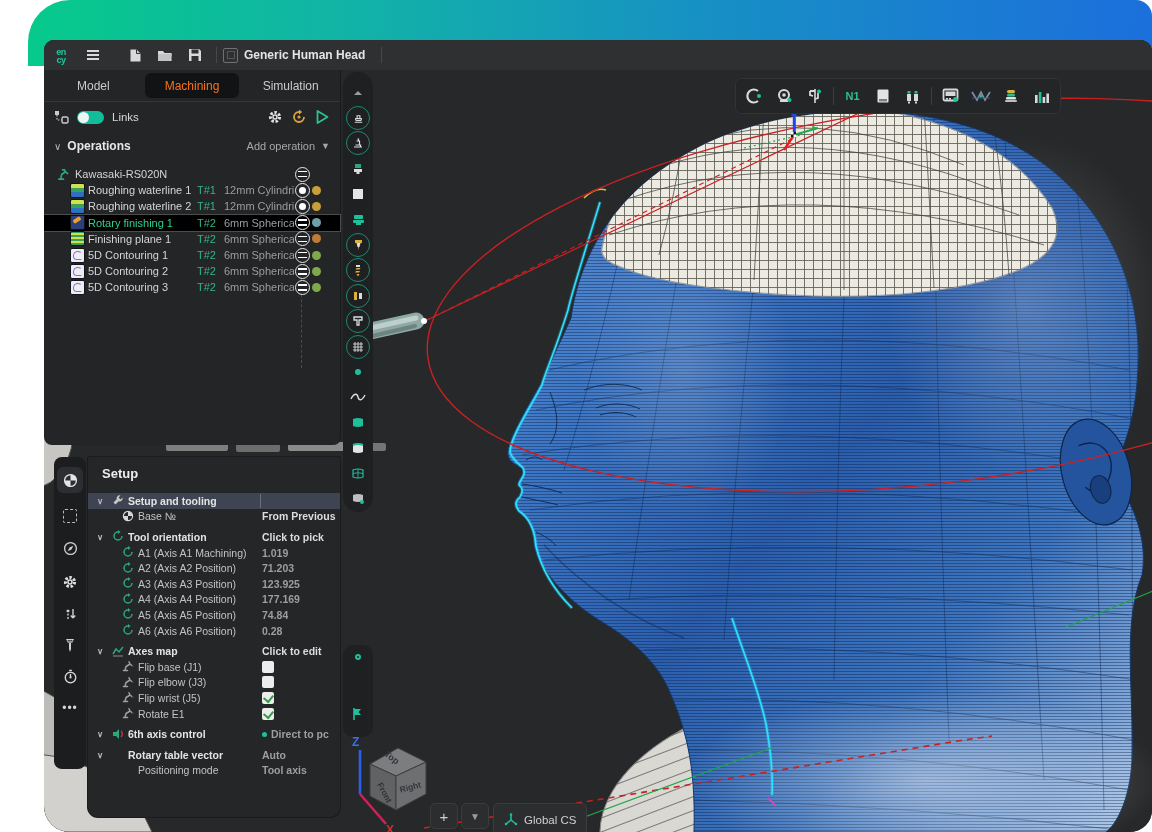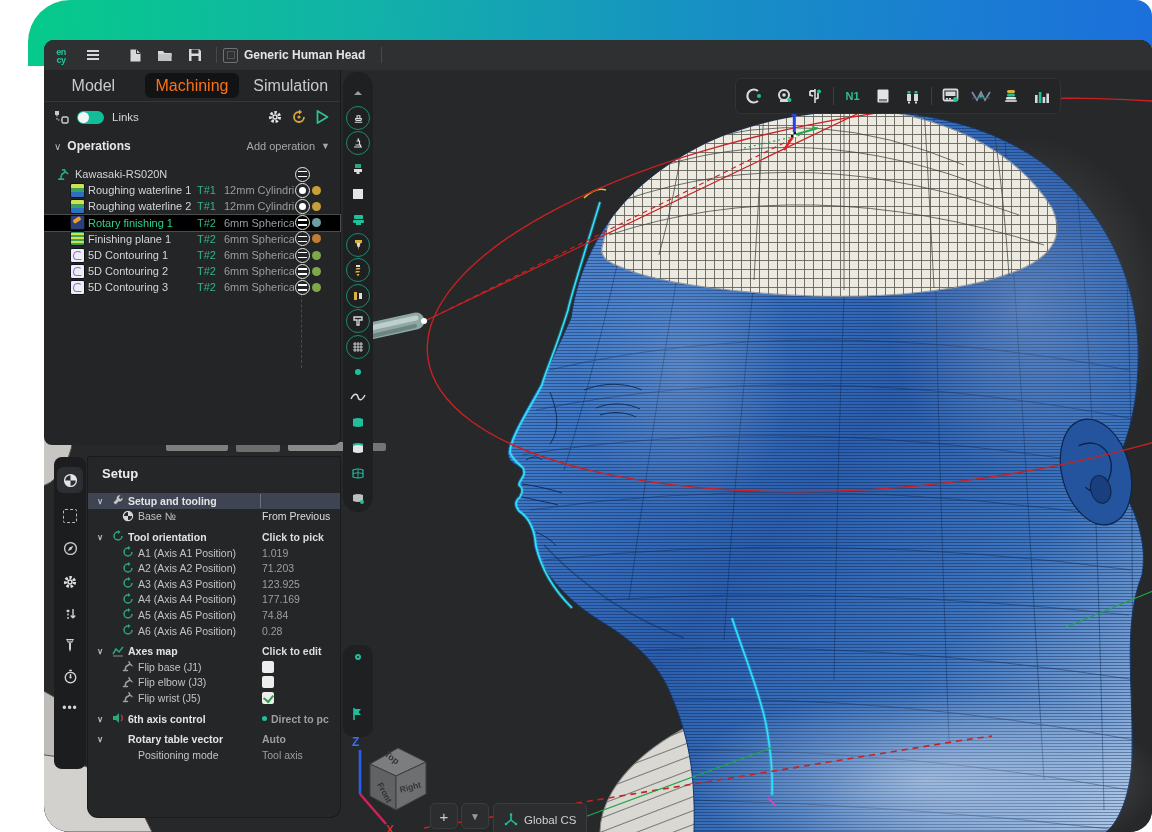--- a/index.html
+++ b/index.html
@@ -16,21 +16,21 @@
   .tb-logo span{display:block;font-size:9px;font-weight:bold;color:#1ec9a0;letter-spacing:-.5px;}
   .tb-btn{width:30px;height:24px;display:flex;align-items:center;justify-content:center;border-radius:4px;}
   .tb-div{width:1px;height:16px;background:#46484a;margin:0 6px;}
   .tb-title{font-size:12px;font-weight:bold;color:#e3e4e5;margin-left:6px;}
   .cbx{width:13px;height:13px;border:1.5px solid #6f7173;border-radius:2px;position:relative;}
   .cbx::after{content:'';position:absolute;inset:2.5px;border:1px solid #55585a;}
 
   
   .ops-panel{position:absolute;left:0;top:30px;width:296px;height:375px;background:#232527;z-index:20;border-right:1px solid #18191b;border-radius:0 0 8px 8px;}
   .tabbar{display:flex;height:31px;border-bottom:1px solid #35373a;align-items:stretch;}
-  .tab{flex:1;display:flex;align-items:center;justify-content:center;font-size:16px;color:#c9cacc;margin:3px 2px;border-radius:6px;}
+  .tab{flex:1;display:flex;align-items:center;justify-content:center;font-size:12px;color:#c9cacc;margin:3px 2px;border-radius:6px;}
   .tab.active{background:#121315;color:#f97316;}
   .links-row{height:30px;display:flex;align-items:center;padding:0 10px;gap:8px;}
   .toggle{width:27px;height:13px;border-radius:7px;background:#14bd9a;position:relative;}
   .toggle::after{content:'';position:absolute;left:1px;top:1px;width:11px;height:11px;border-radius:50%;background:#f2f3f4;}
   .links-label{font-size:11.5px;color:#d6d7d8;flex:0 0 auto;}
   .links-spacer{flex:1;}
   .ops-head{height:28px;display:flex;align-items:center;padding:0 10px;}
   .chev{color:#b9babc;font-size:10px;margin-right:6px;}
   .ops-title{font-size:12px;font-weight:bold;color:#e6e7e8;}
   .add-op{margin-left:auto;font-size:11px;color:#a7a8aa;}
@@ -71,21 +71,21 @@
   .su-title{font-size:13px;font-weight:bold;color:#eceded;padding:9px 0 7px 14px;}
   .su-row{position:relative;height:15.6px;display:flex;align-items:center;font-size:10.5px;color:#c2c3c5;}
   .su-row.section{margin-top:5px;font-weight:bold;color:#e2e3e4;}
   .su-row.hl{background:#3e4452;}
   .su-row.hl::after{content:'';position:absolute;left:172px;top:1px;bottom:1px;width:1px;background:#6a7080;}
   .su-chev{position:absolute;left:9px;font-size:8.5px;color:#b5b6b8;}
   .su-icon{position:absolute;left:24px;width:13px;height:13px;}
   .su-row.item .su-icon{left:34px;}
   .su-label{position:absolute;white-space:nowrap;left:40px;}
   .su-row.item .su-label{left:50px;}
-  .su-value{position:absolute;left:174px;display:flex;align-items:center;gap:4px;white-space:nowrap;color:#9d9ea0;max-width:76px;overflow:hidden;}
+  .su-value{position:absolute;left:174px;display:flex;align-items:center;gap:4px;white-space:nowrap;color:#9d9ea0;max-width:76px;overflow:hidden;font-weight:bold;}
   .su-value.white{color:#dcdddf;}
   .bullet{width:5px;height:5px;border-radius:50%;background:#1fbf9c;display:none;}
   .su-row .bullet.show{display:block;}
   .su-cb{display:none;width:12px;height:12px;background:#eceded;border-radius:2px;position:relative;}
   .su-cb.show{display:block;}
   .su-cb[data-checked="true"]::after{content:'';position:absolute;left:2.5px;top:1.5px;width:5px;height:7px;border:solid #2f9e44;border-width:0 2px 2px 0;transform:rotate(40deg);}
 
   
   .vp-left{position:absolute;left:299px;top:32px;width:30px;height:440px;background:#1e2022;border-radius:15px;z-index:15;display:flex;flex-direction:column;align-items:center;padding-top:8px;box-sizing:border-box;}
   .vt-item{height:25.4px;display:flex;align-items:center;justify-content:center;width:26px;flex:0 0 auto;}
@@ -494,21 +494,21 @@
 
       <span class="vtext">Click to pick</span>
     </span>
   </div>
           <div class="su-row item">
 
     <span class="su-icon"><svg width="12" height="12" viewBox="0 0 12 12">
                 <path d="M10 6 A4 4 0 1 1 6 2" fill="none" stroke="#2aa87a" stroke-width="1.5"></path>
                 <path d="M6 0 l2.6 2 L6 4 Z" fill="#2aa87a"></path>
               </svg></span>
-    <span class="su-label">A1 (Axis A1 Position)</span>
+    <span class="su-label">A1 (Axis A1 Machining)</span>
     <span class="su-value">
 
       <span class="vtext">1.019</span>
     </span>
   </div>
           <div class="su-row item">
 
     <span class="su-icon"><svg width="12" height="12" viewBox="0 0 12 12">
                 <path d="M10 6 A4 4 0 1 1 6 2" fill="none" stroke="#2aa87a" stroke-width="1.5"></path>
                 <path d="M6 0 l2.6 2 L6 4 Z" fill="#2aa87a"></path>
@@ -605,20 +605,33 @@
       <span class="vtext"></span>
     </span>
   </div>
           <div class="su-row item">
 
     <span class="su-icon"><svg width="12" height="12" viewBox="0 0 12 12">
                 <path d="M1.5 10.5 h4 M3 10.5 L4 6.5 L8 4 M8 4 l2.5 2 M8 4 L7 1.8" fill="none" stroke="#9ea0a2" stroke-width="1.5" stroke-linecap="round"></path>
                 <circle cx="10.8" cy="6.3" r="1" fill="#3a3c3e"></circle>
               </svg></span>
     <span class="su-label">Flip wrist (J5)</span>
+    <span class="su-value">
+
+      <b class="su-cb show" data-checked="true"></b>
+      <span class="vtext"></span>
+    </span>
+  </div>
+          <div class="su-row item">
+
+    <span class="su-icon"><svg width="12" height="12" viewBox="0 0 12 12">
+                <path d="M1.5 10.5 h4 M3 10.5 L4 6.5 L8 4 M8 4 l2.5 2 M8 4 L7 1.8" fill="none" stroke="#9ea0a2" stroke-width="1.5" stroke-linecap="round"></path>
+                <circle cx="10.8" cy="6.3" r="1" fill="#3a3c3e"></circle>
+              </svg></span>
+    <span class="su-label">Rotate E1</span>
     <span class="su-value">
 
       <b class="su-cb show" data-checked="true"></b>
       <span class="vtext"></span>
     </span>
   </div>
           <div class="su-row section">
     <span class="su-chev" style="visibility: visible;">∨</span>
     <span class="su-icon"><svg width="12" height="12" viewBox="0 0 12 12">
                 <path d="M1 4 h3 l3-3 v10 l-3-3 h-3 Z" fill="#2aa87a"></path>

